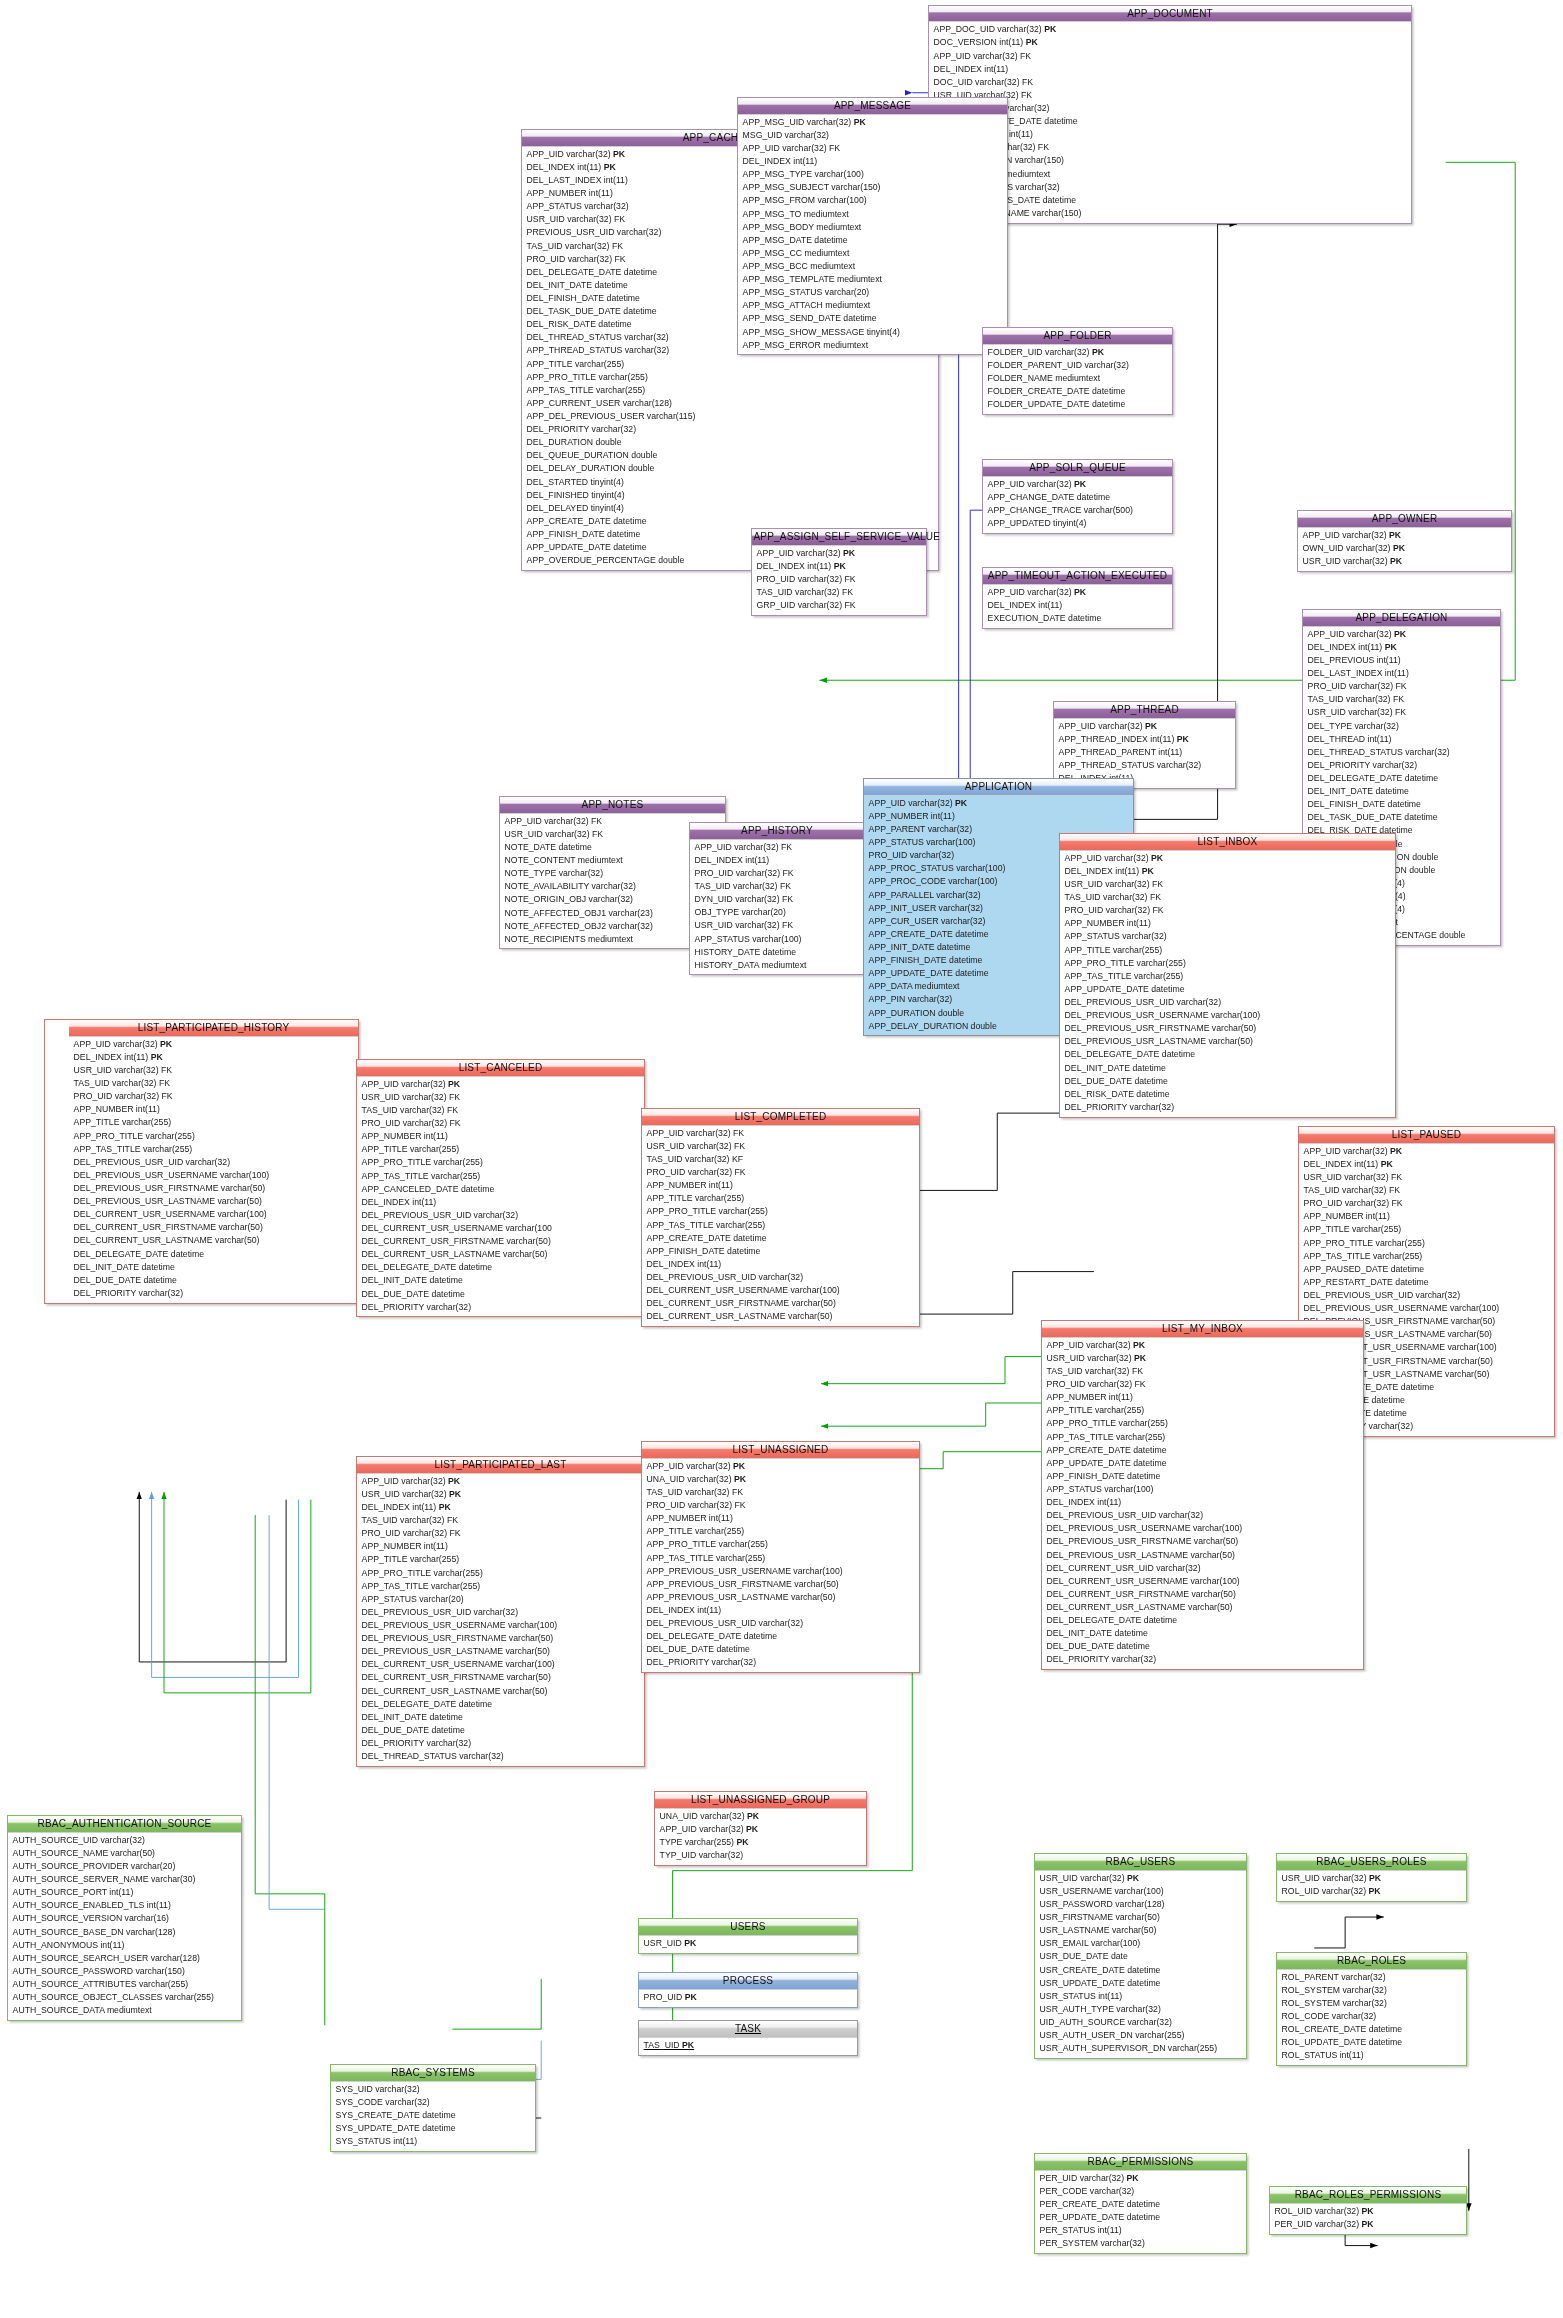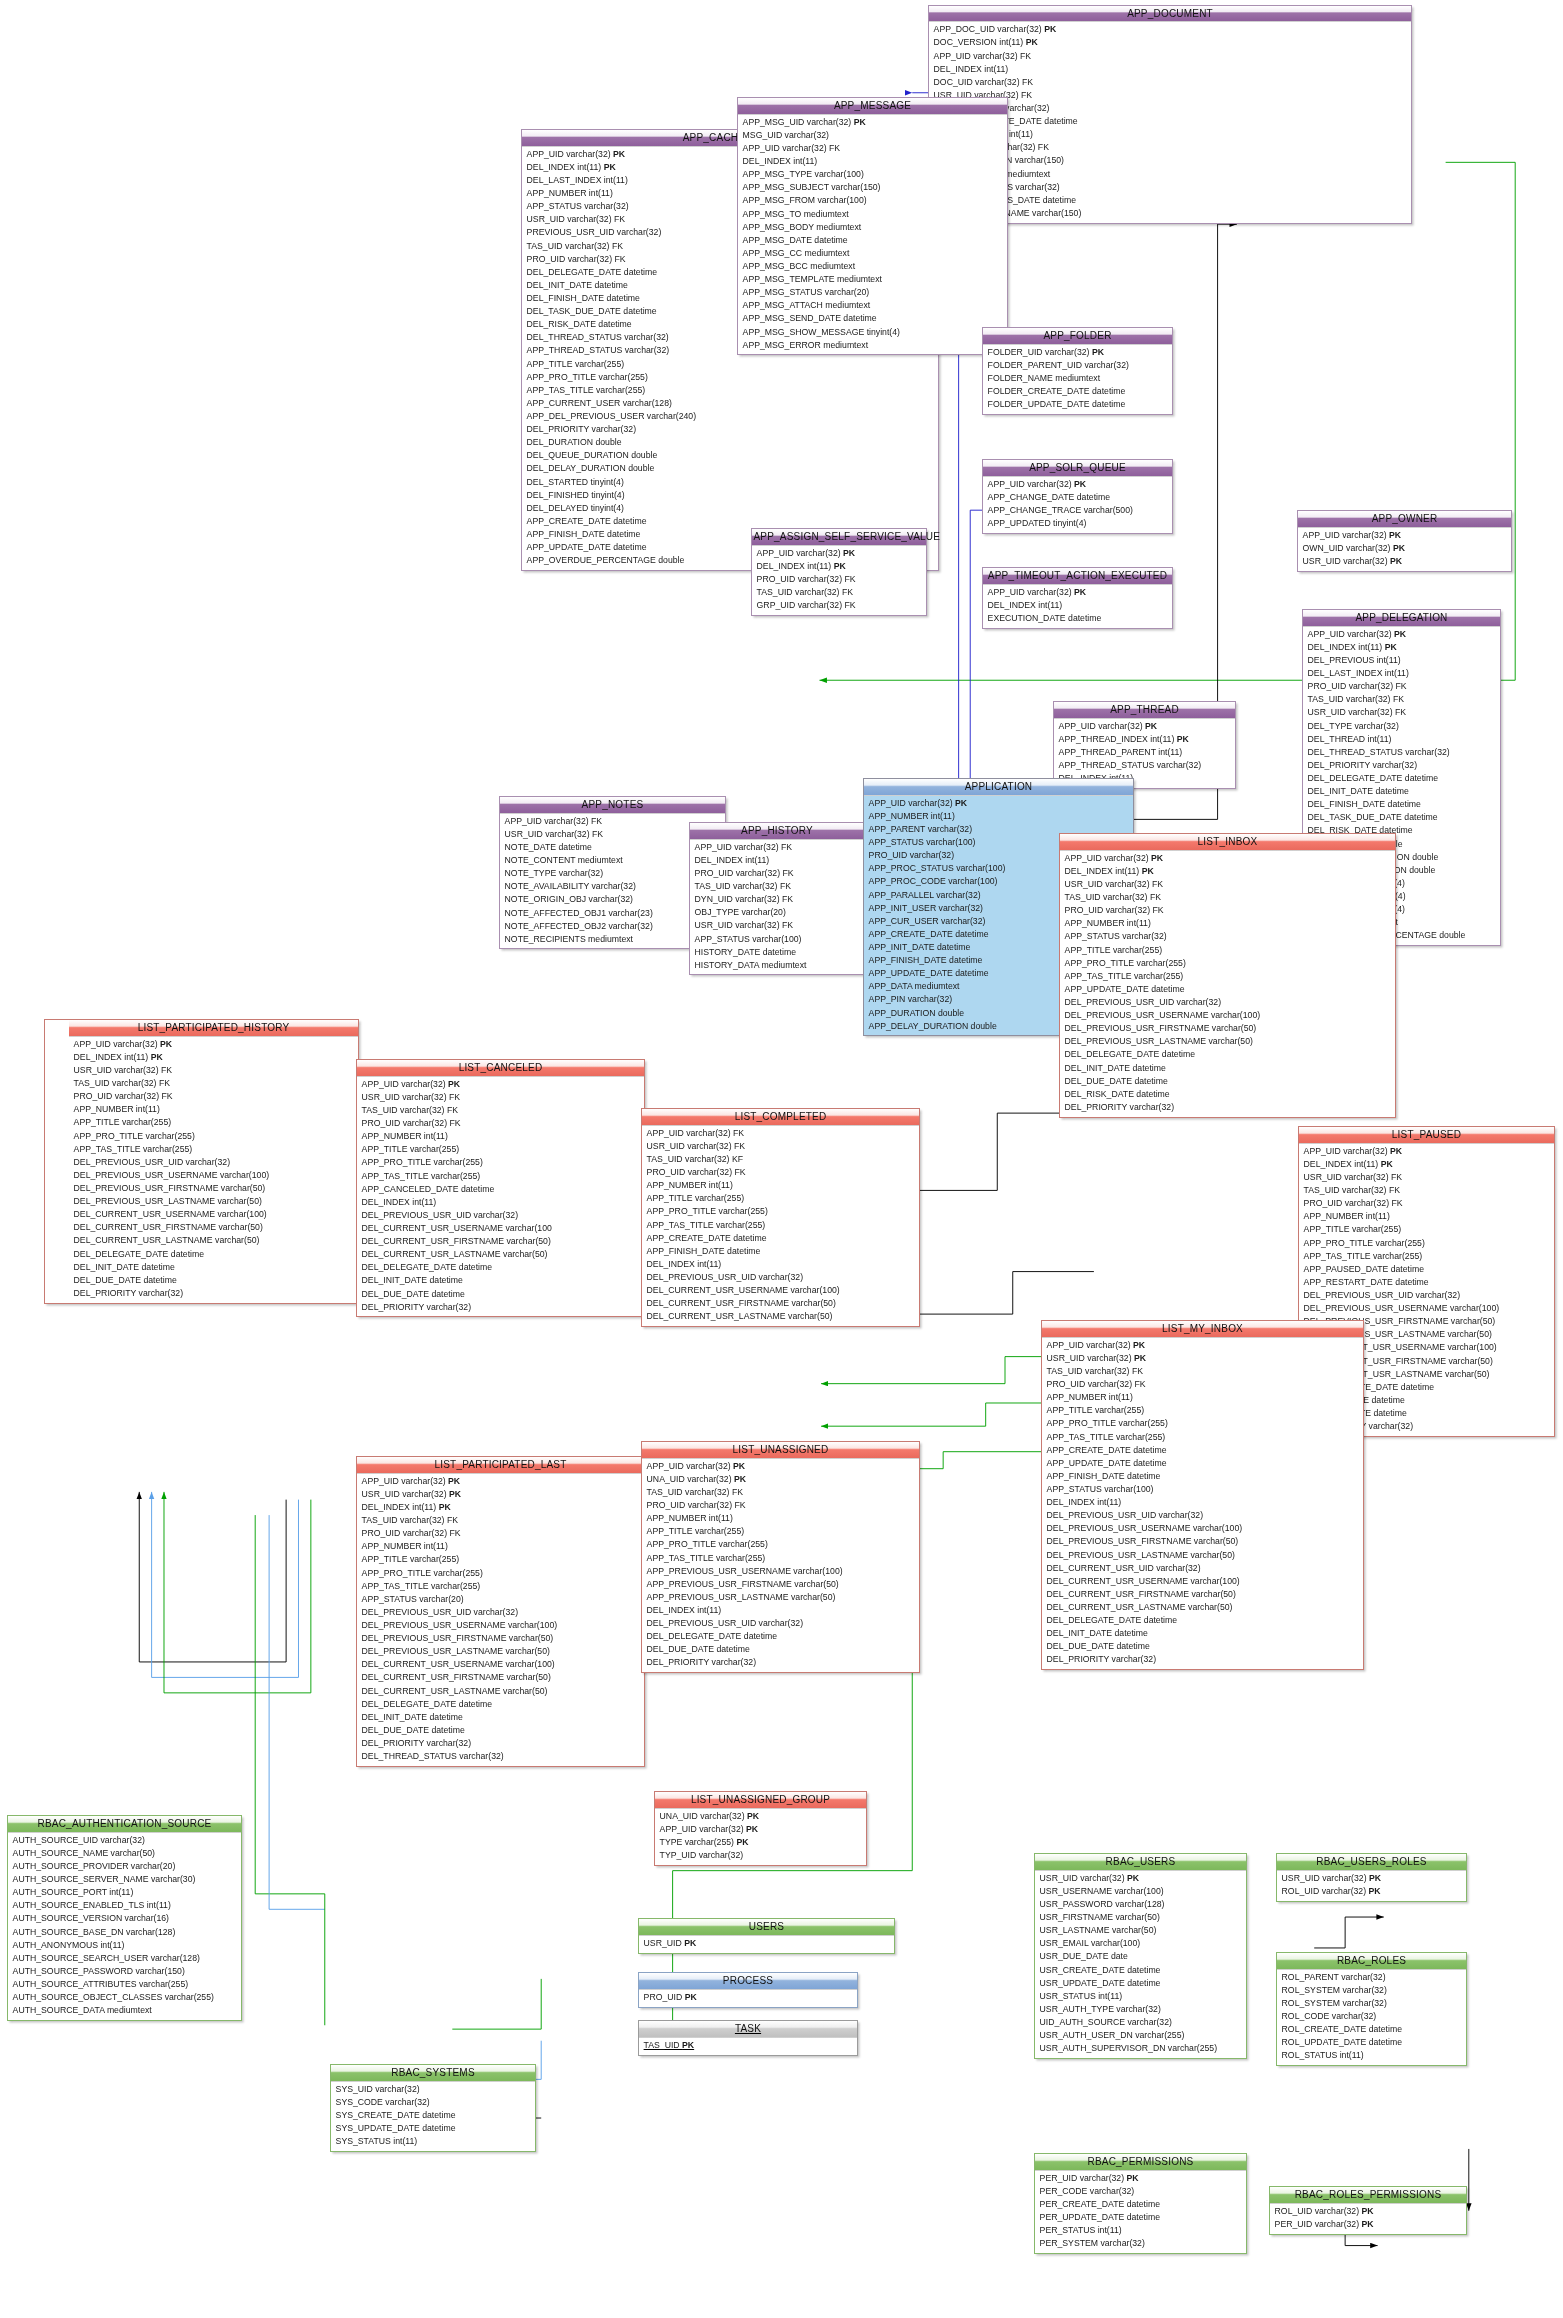--- a/index.html
+++ b/index.html
@@ -137,21 +137,21 @@
           <div class="col">DEL_INIT_DATE datetime</div>
           <div class="col">DEL_FINISH_DATE datetime</div>
           <div class="col">DEL_TASK_DUE_DATE datetime</div>
           <div class="col">DEL_RISK_DATE datetime</div>
           <div class="col">DEL_THREAD_STATUS varchar(32)</div>
           <div class="col">APP_THREAD_STATUS varchar(32)</div>
           <div class="col">APP_TITLE varchar(255)</div>
           <div class="col">APP_PRO_TITLE varchar(255)</div>
           <div class="col">APP_TAS_TITLE varchar(255)</div>
           <div class="col">APP_CURRENT_USER varchar(128)</div>
-          <div class="col">APP_DEL_PREVIOUS_USER varchar(240)</div>
+          <div class="col">APP_DEL_PREVIOUS_USER varchar(115)</div>
           <div class="col">DEL_PRIORITY varchar(32)</div>
           <div class="col">DEL_DURATION double</div>
           <div class="col">DEL_QUEUE_DURATION double</div>
           <div class="col">DEL_DELAY_DURATION double</div>
           <div class="col">DEL_STARTED tinyint(4)</div>
           <div class="col">DEL_FINISHED tinyint(4)</div>
           <div class="col">DEL_DELAYED tinyint(4)</div>
           <div class="col">APP_CREATE_DATE datetime</div>
           <div class="col">APP_FINISH_DATE datetime</div>
           <div class="col">APP_UPDATE_DATE datetime</div>
@@ -518,21 +518,21 @@
       </div>
       <div class="tbl t-red" style="left: 641px; top: 1791px; width: 213px; margin-left: 13px;">
         <div class="hdr">LIST_UNASSIGNED_GROUP</div>
         <div class="cols">
           <div class="col">UNA_UID varchar(32)  <b>PK</b></div>
           <div class="col">APP_UID varchar(32)  <b>PK</b></div>
           <div class="col">TYPE varchar(255)  <b>PK</b></div>
           <div class="col">TYP_UID varchar(32)</div>
         </div>
       </div>
-      <div class="tbl t-green" style="left: 638px; top: 1918px; width: 257px;">
+      <div class="tbl t-green" style="left: 638px; top: 1918px; width: 220px;">
         <div class="hdr">USERS</div>
         <div class="cols">
           <div class="col">USR_UID  <b>PK</b></div>
         </div>
       </div>
       <div class="tbl t-blue" style="left: 638px; top: 1972px; width: 220px;">
         <div class="hdr">PROCESS</div>
         <div class="cols">
           <div class="col">PRO_UID  <b>PK</b></div>
         </div>

